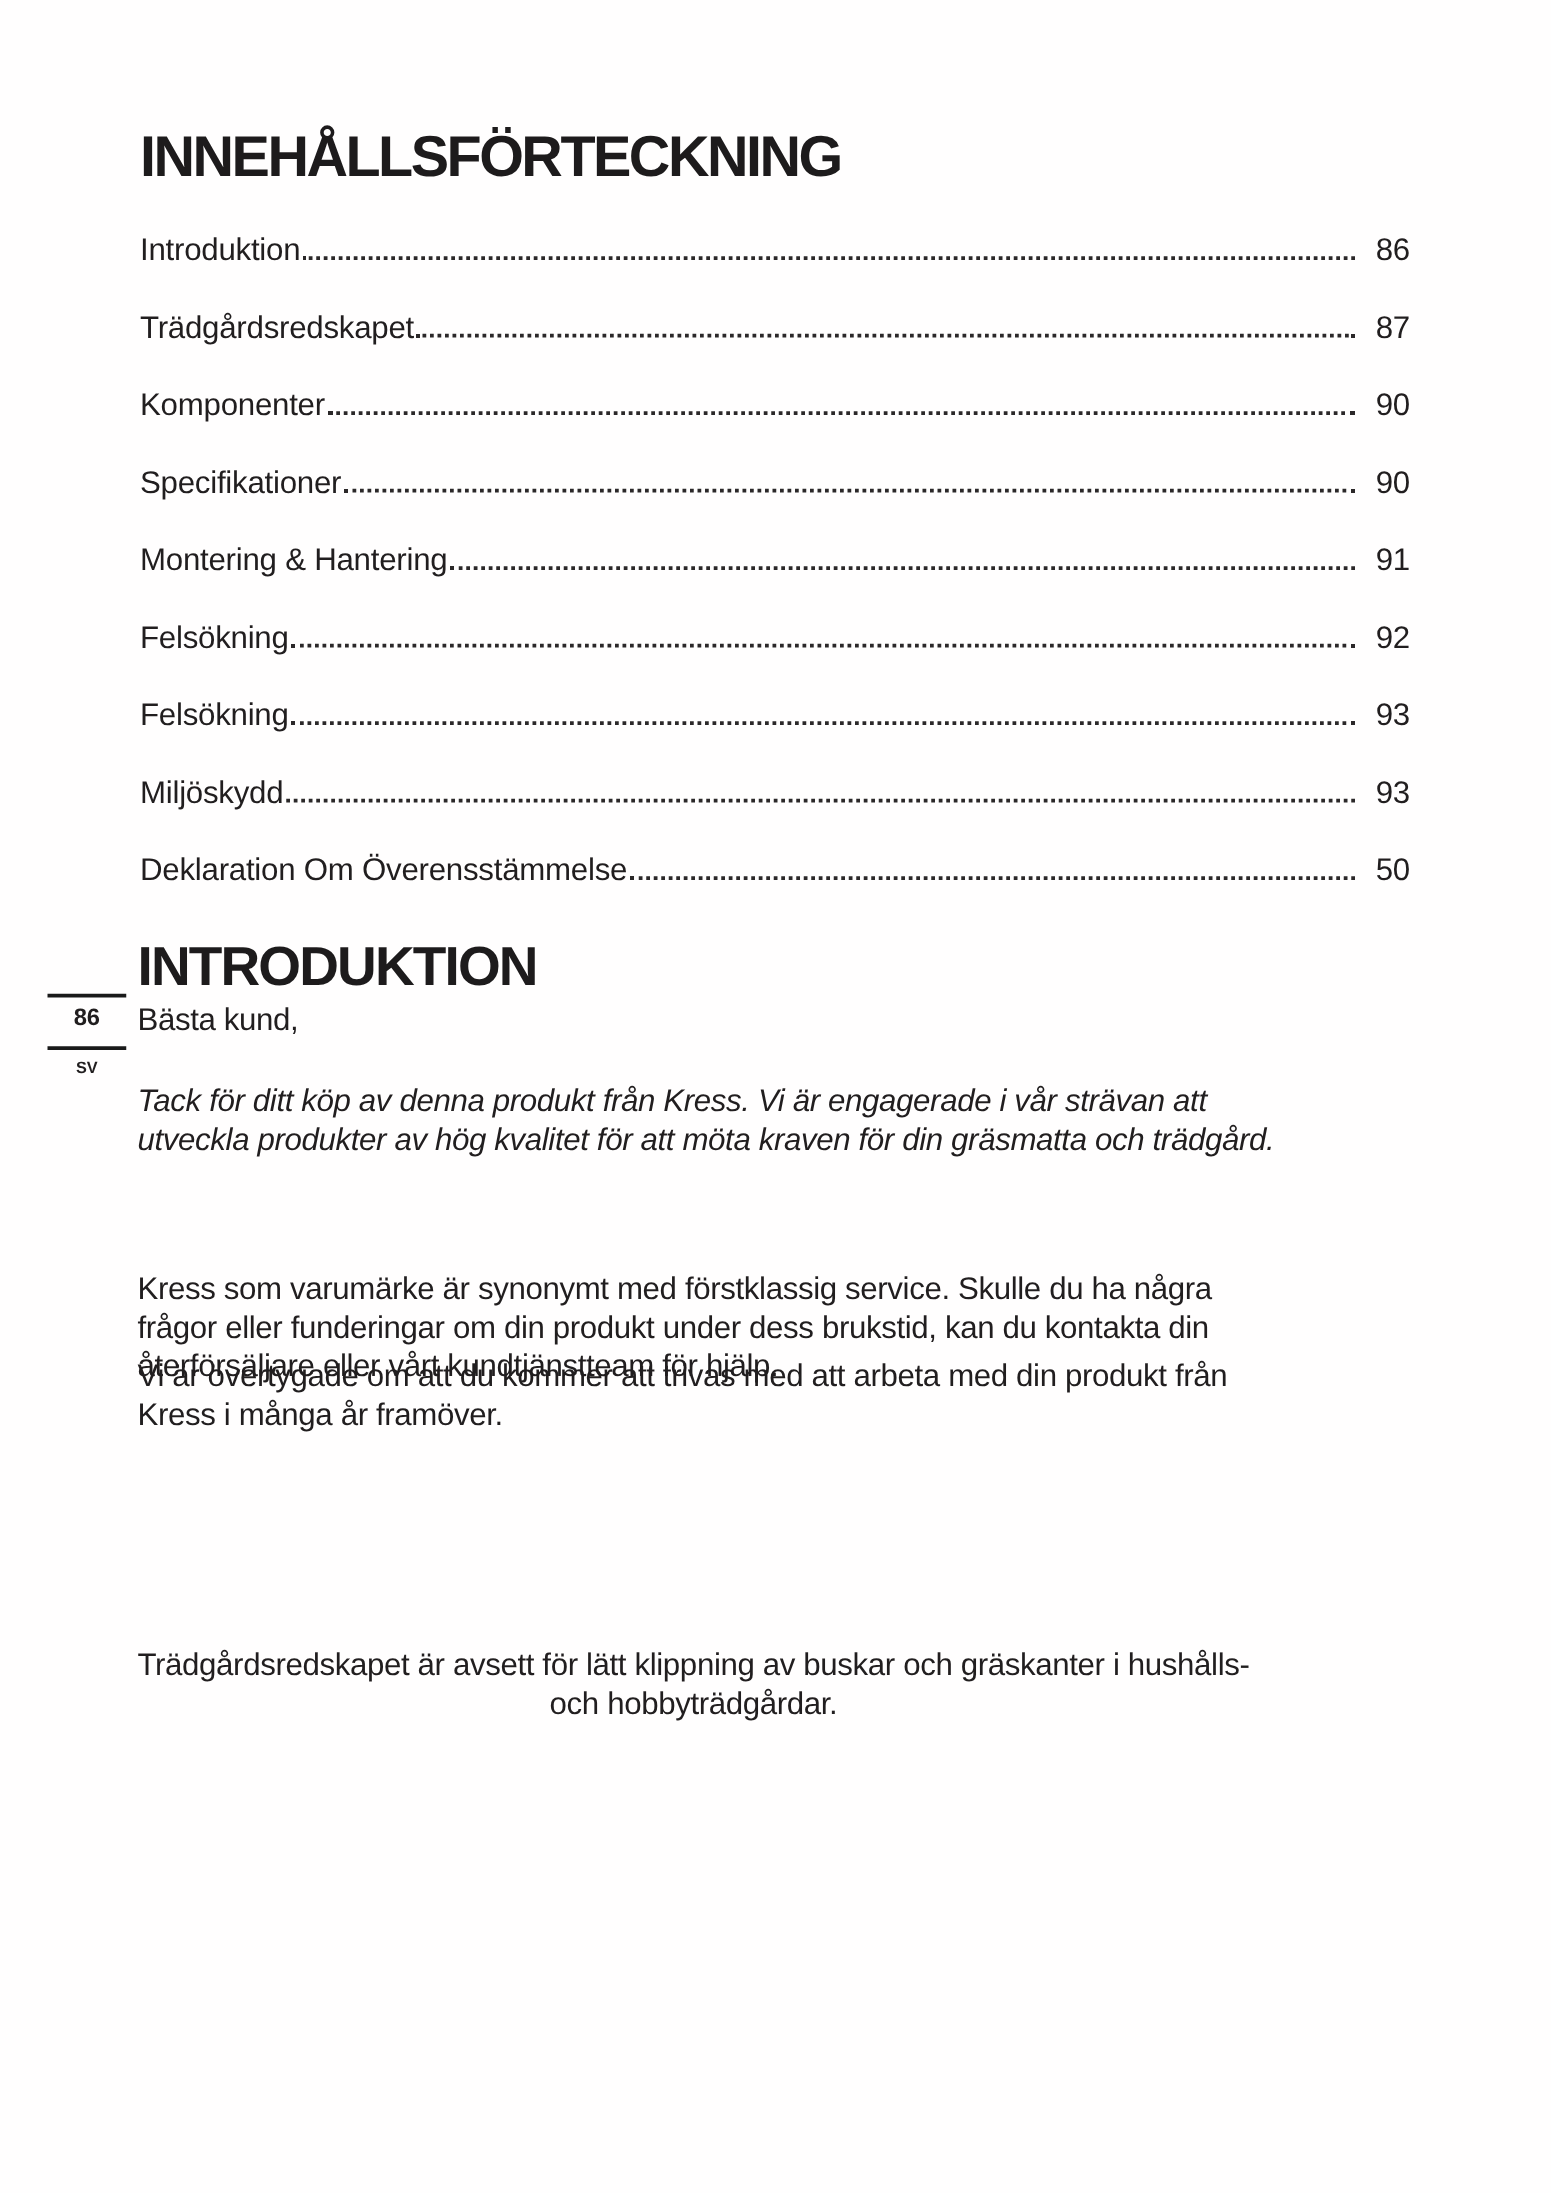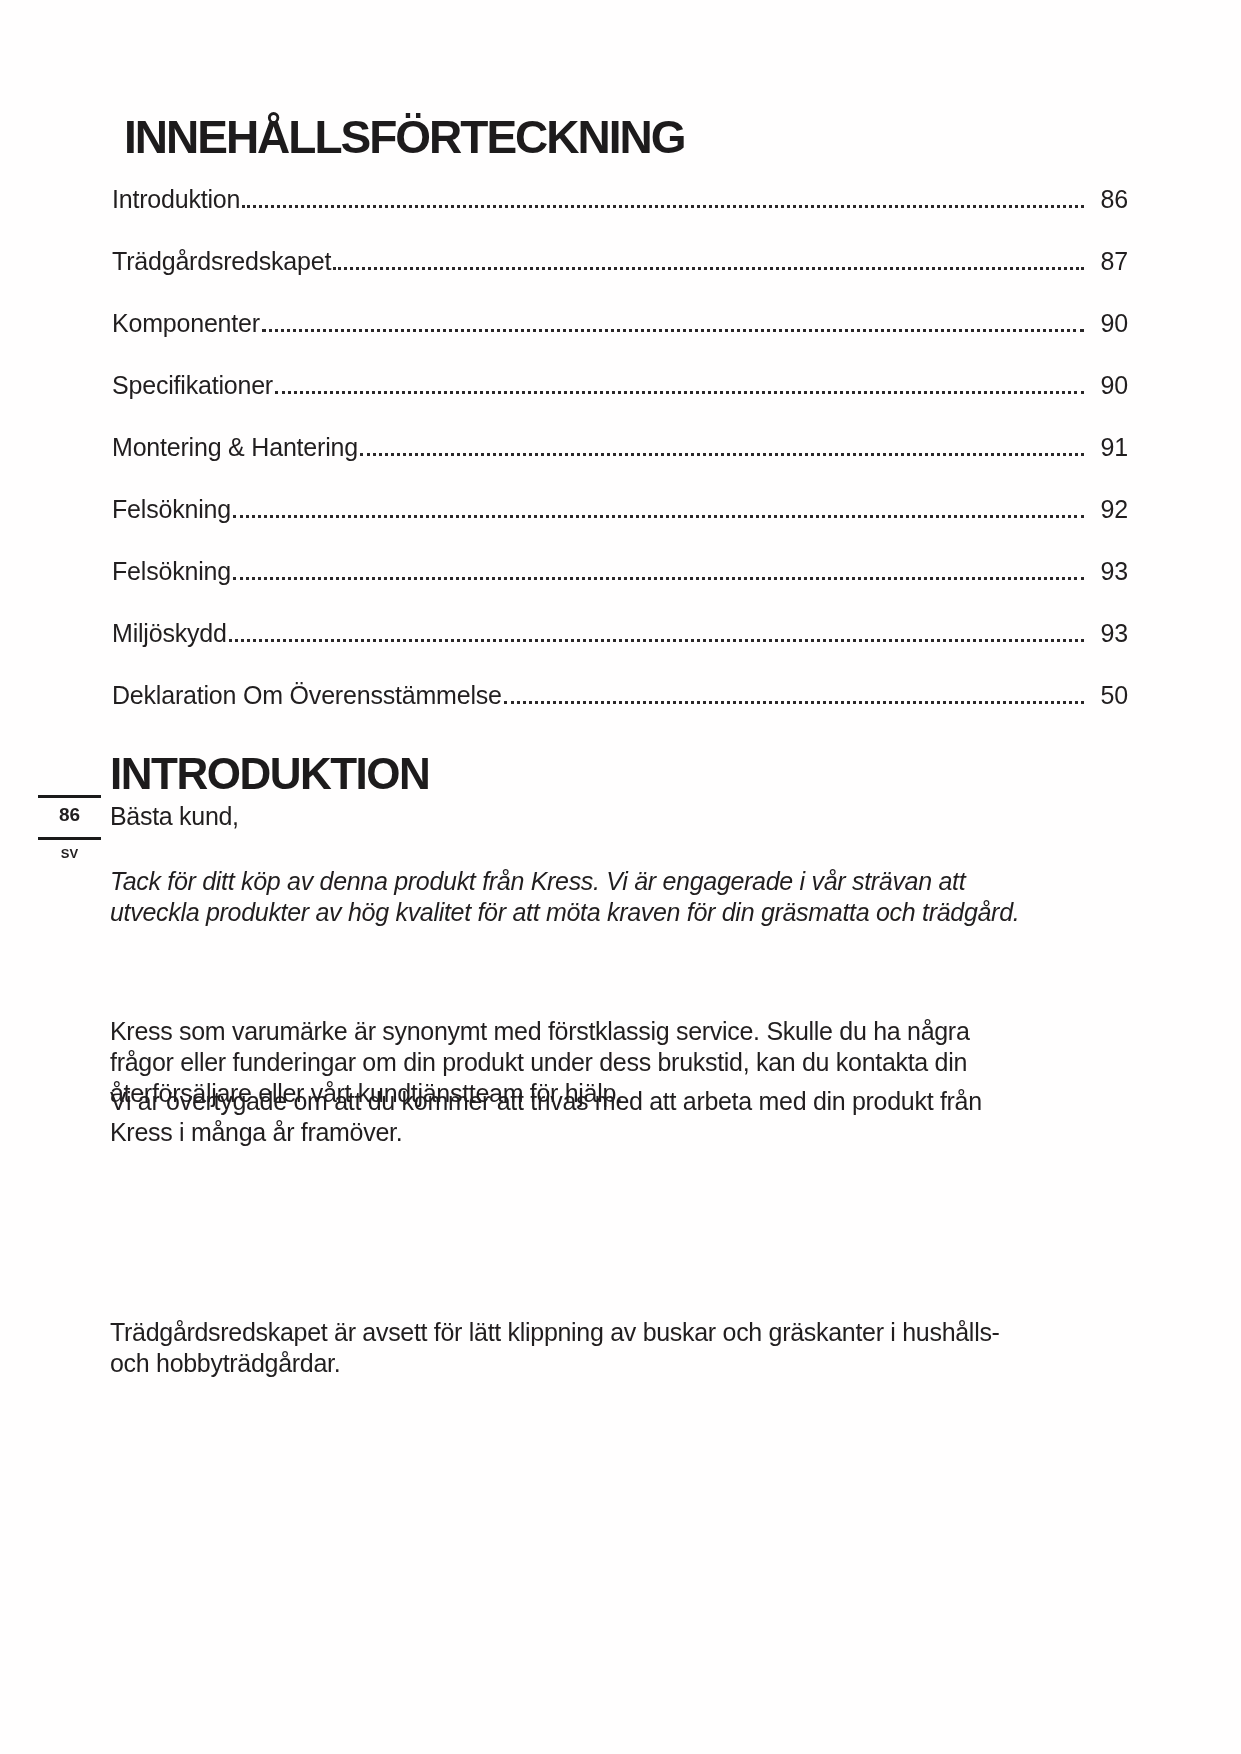--- a/index.html
+++ b/index.html
@@ -13,21 +13,21 @@
     height: 1754px;
     background: #fffefe;
     overflow: hidden;
     font-family: "Liberation Sans", "DejaVu Sans", sans-serif;
     color: #211e1f;
   }
   .doc-title {
     position: absolute;
     left: 112px;
     top: 102px;
-    margin: 12px;
+    margin: 0;
     font-size: 46px;
     font-weight: bold;
     letter-spacing: -2px;
     line-height: 1;
     white-space: nowrap;
     color: #1d1b1c;
   }
   .toc {
     position: absolute;
     left: 112px;
@@ -98,21 +98,21 @@
     margin: 0;
     font-size: 25px;
     line-height: 31px;
     letter-spacing: -0.3px;
     white-space: pre;
   }
   .salutation { top: 801px; text-align: right; }
   .intro-p1 { top: 866px; font-style: italic; }
   .intro-p2 { top: 1016px; }
   .intro-p3 { top: 1086px; }
-  .usage-p1 { top: 1317px; }
+  .usage-p1 { top: 1317px; text-align: center; }
 </style>
 </head>
 <body>
 
 <div class="page">
 
   <h1 class="doc-title">INNEHÅLLSFÖRTECKNING</h1>
 
   <div class="toc">
     <div class="toc-row">

